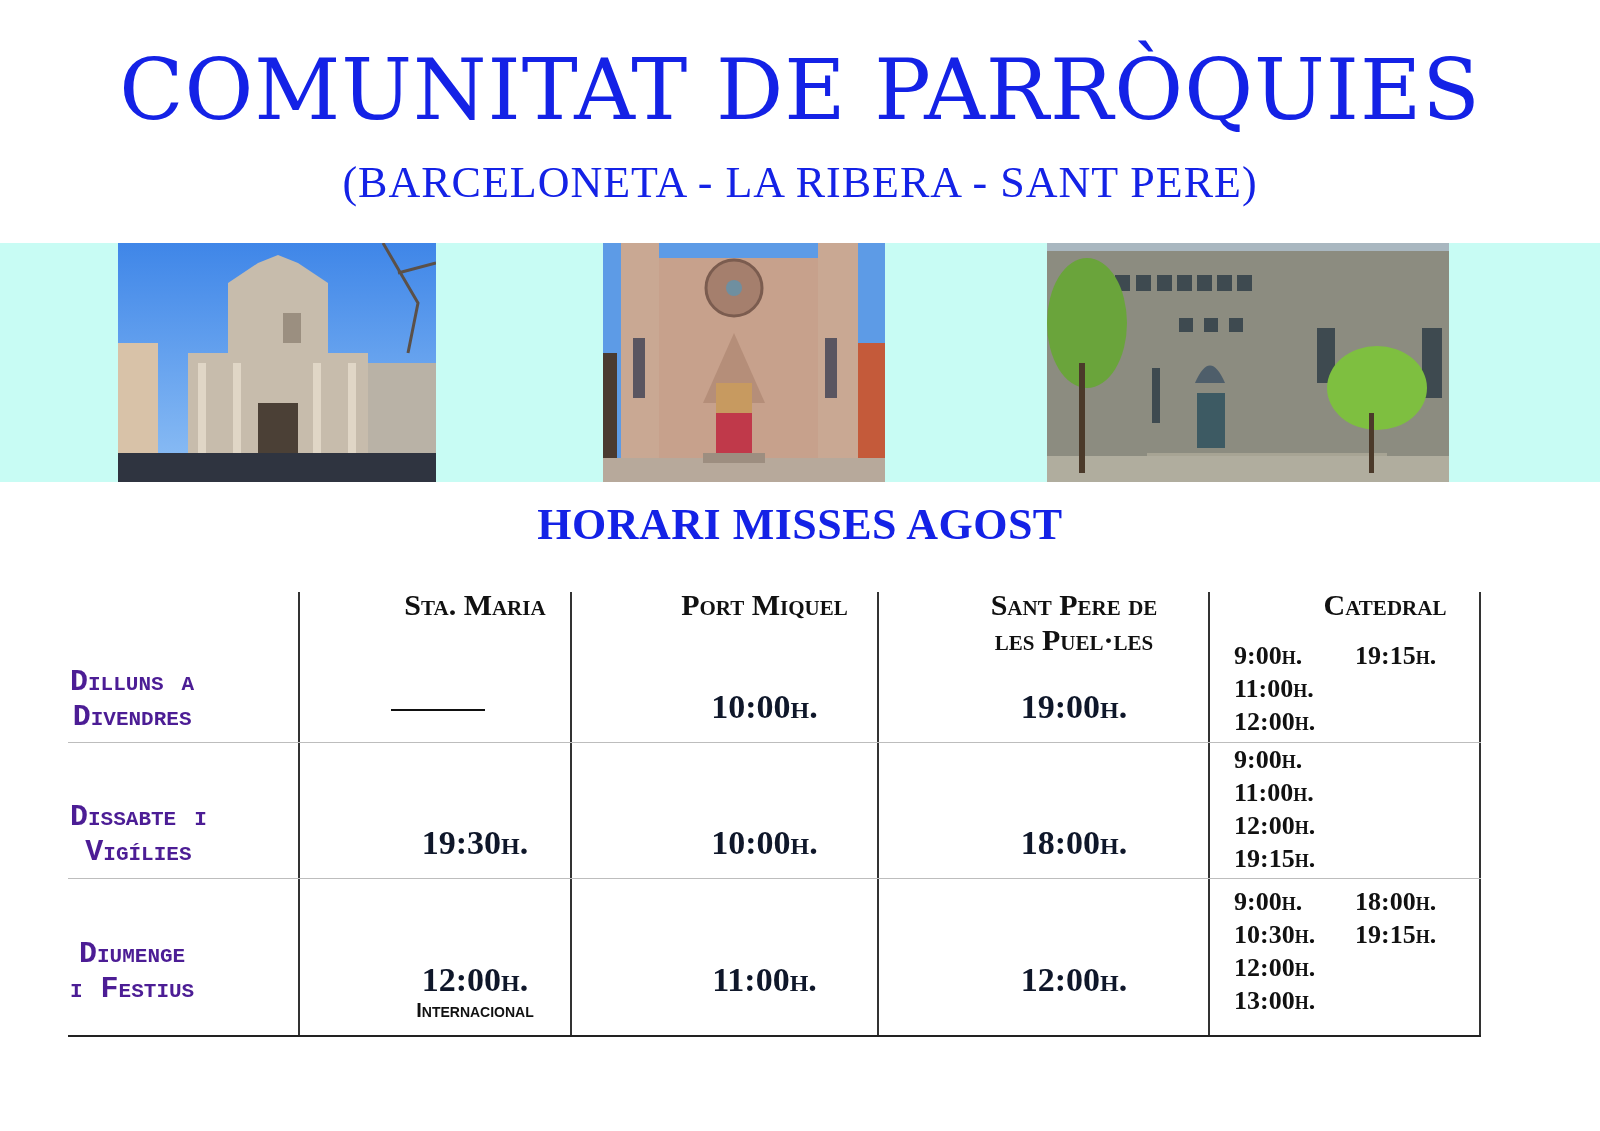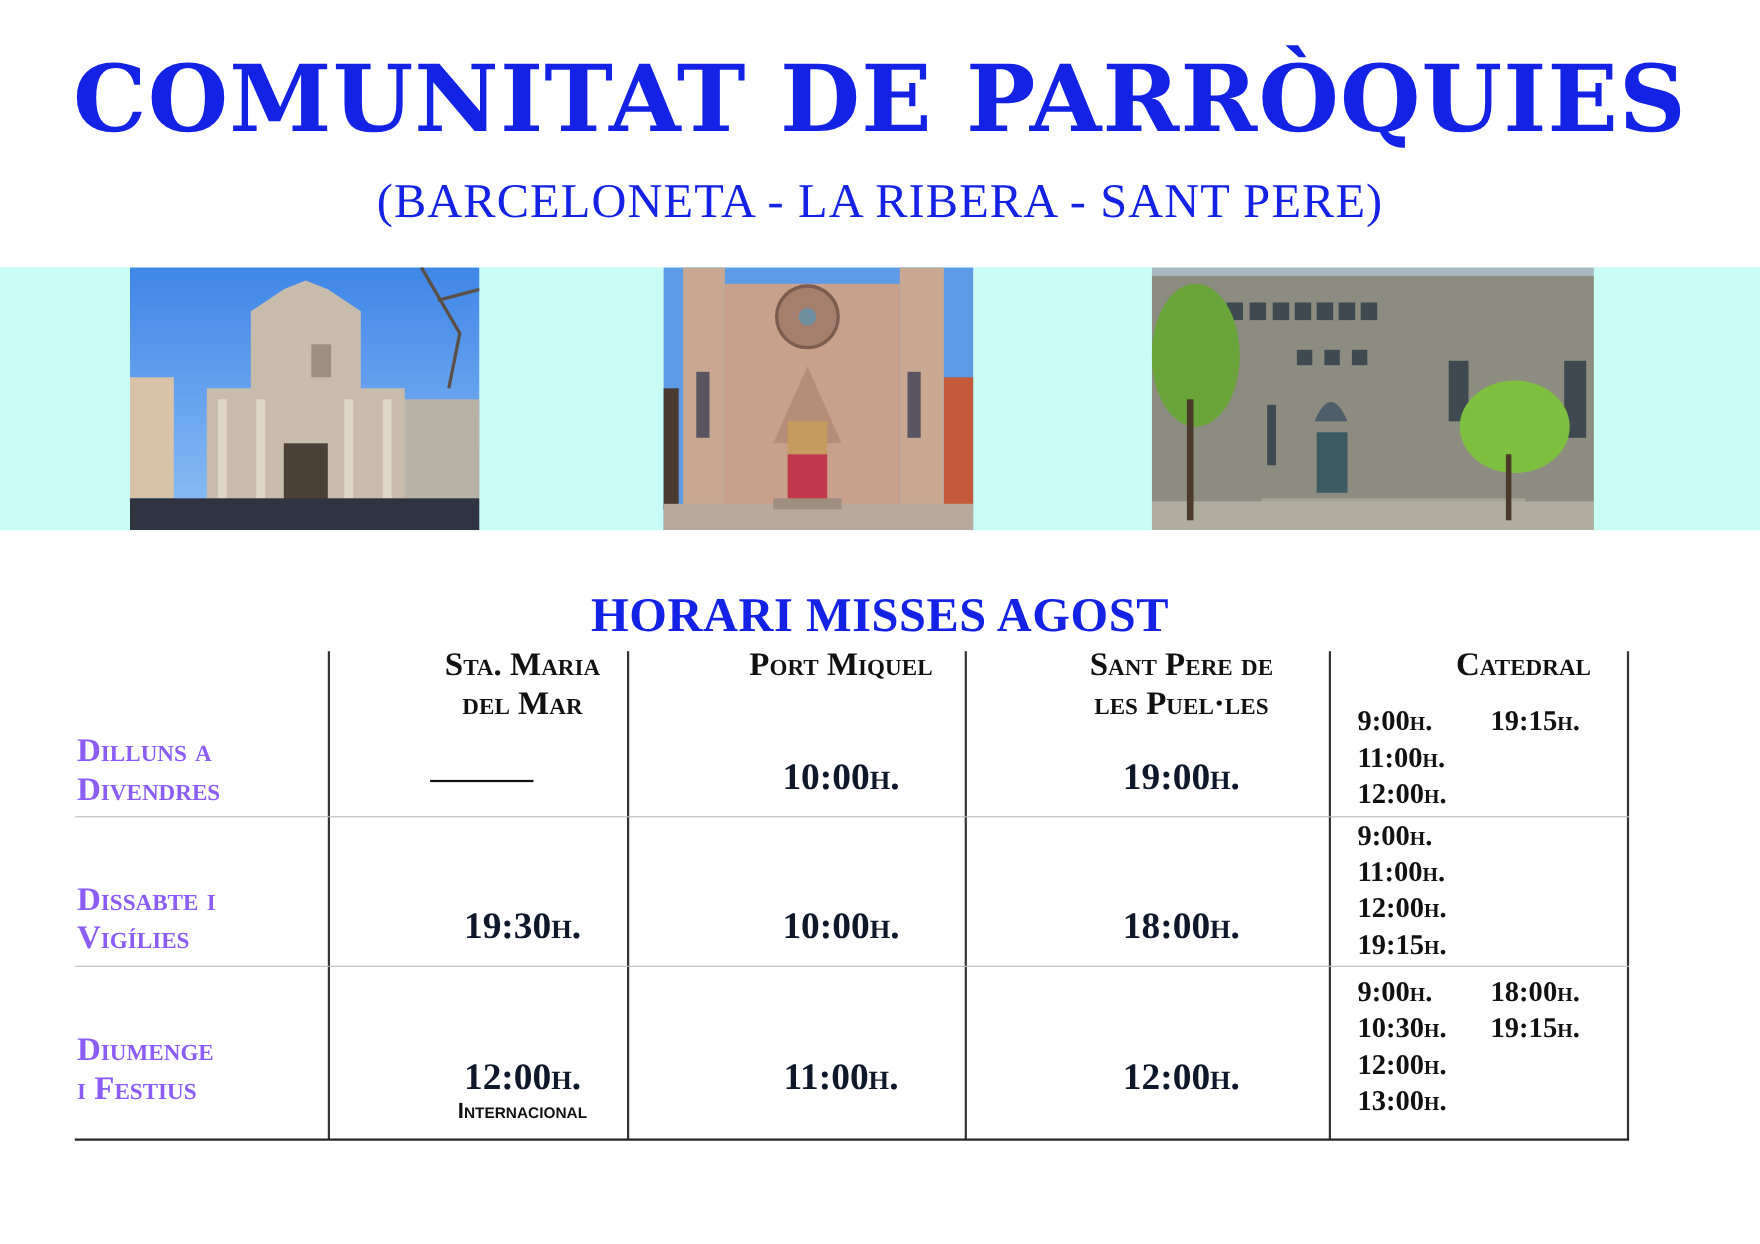--- a/index.html
+++ b/index.html
@@ -2,21 +2,21 @@
 <html><head>
   <meta charset="utf-8">
   <style>
     * { box-sizing: border-box; margin: 0; padding: 0; }
     html, body { width: 1600px; height: 1131px; background: #ffffff; overflow: hidden; }
     body { position: relative; font-family: "Liberation Serif", "DejaVu Serif", serif; color: #111; }
 
     .title {
       position: absolute; left: 0; top: 40px; width: 1600px; text-align: center;
       font-family: "DejaVu Serif", "Liberation Serif", serif;
-      font-size: 84px; font-weight: bold; color: #1422e6; letter-spacing: 1px;
+      font-size: 84px; font-weight: normal; color: #1422e6; letter-spacing: 1px;
       line-height: 100px;
     }
     .subtitle {
       position: absolute; left: 0; top: 158px; width: 1600px; text-align: center;
       font-family: "Liberation Serif", serif;
       font-size: 44px; color: #1422e6; letter-spacing: 1px; line-height: 50px;
     }
 
     .band {
       position: absolute; left: 0; top: 243px; width: 1600px; height: 239px;
@@ -24,39 +24,39 @@
     }
     .photo { position: absolute; top: 243px; height: 239px; overflow: hidden; }
     .photo svg { display: block; width: 100%; height: 100%; }
     .photo-1 { left: 118px; width: 318px; }
     .photo-2 { left: 603px; width: 282px; }
     .photo-3 { left: 1047px; width: 402px; }
 
     .section-title {
       position: absolute; left: 0; top: 500px; width: 1600px; text-align: center;
       font-family: "Liberation Serif", serif; font-weight: bold;
-      font-size: 44px; color: #1422e6; line-height: 50px; letter-spacing: 0.5px; margin-top: 35px;
+      font-size: 44px; color: #1422e6; line-height: 50px; letter-spacing: 0.5px;
     }
 
     .table {
       position: absolute; left: 68px; top: 592px; width: 1413px; height: 445px;
     }
     .vline { position: absolute; top: 0; width: 2px; height: 444px; background: #333; }
     .hline { position: absolute; height: 1px; background: #bdbdbd; }
     .hline.bottom { height: 2px; background: #222; }
 
     .cell { position: absolute; text-align: center; font-variant: small-caps; font-weight: bold; margin-left: 40px; }
     .hdr {
       font-family: "Liberation Serif", serif; font-size: 30px; line-height: 35px; color: #111;
       font-variant: small-caps;
     }
     .rowlabel {
-      position: absolute; left: 2px; text-align: left;
-      font-family: Liberation Serif, serif; font-weight: bold; font-variant: small-caps;
-      font-size: 30px; line-height: 35px; color: #8b5cf6;
+      position: absolute; left: 2px; text-align: center;
+      font-family: Liberation Mono, monospace; font-weight: bold; font-variant: small-caps;
+      font-size: 30px; line-height: 35px; color: #4c1d95;
     }
     .time {
       font-family: "Liberation Serif", serif; font-weight: bold; font-variant: small-caps;
       font-size: 34px; line-height: 38px; color: #0f172a;
     }
     .note {
       font-family: Liberation Sans, sans-serif; font-weight: bold; font-variant: small-caps;
       font-size: 20px; line-height: 22px; color: #111;
     }
     .dash { position: absolute; height: 2px; background: #111; }
@@ -159,21 +159,20 @@
   <div class="vline" style="left:809px"></div>
   <div class="vline" style="left:1140px"></div>
   <div class="vline" style="left:1411px"></div>
 
   <div class="hline" style="left:0; top:150px; width:1413px"></div>
   <div class="hline" style="left:0; top:286px; width:1413px"></div>
   <div class="hline bottom" style="left:0; top:443px; width:1413px"></div>
 
   <div class="cell hdr" style="left:232px; top:-5px; width:270px">
     <div>Sta. Maria</div>
-    <div>del Mar</div>
   </div>
   <div class="cell hdr" style="left:504px; top:-5px; width:305px">
     <div>Port Miquel</div>
   </div>
   <div class="cell hdr" style="left:811px; top:-5px; width:310px">
     <div>Sant Pere de</div>
     <div>les Puel·les</div>
   </div>
   <div class="cell hdr" style="left:1142px; top:-5px; width:270px">
     <div>Catedral</div>

